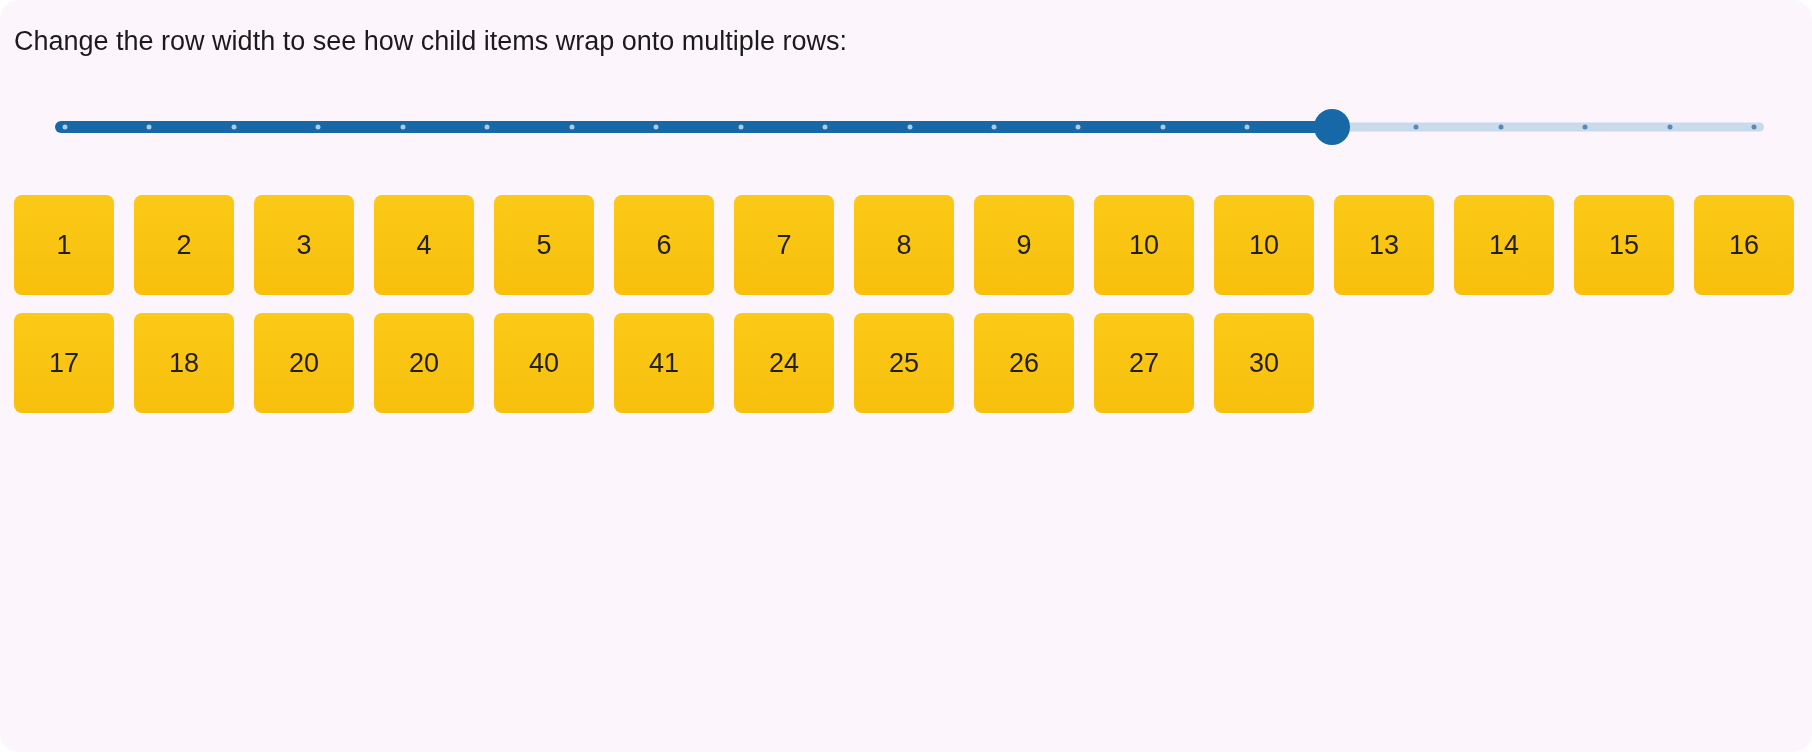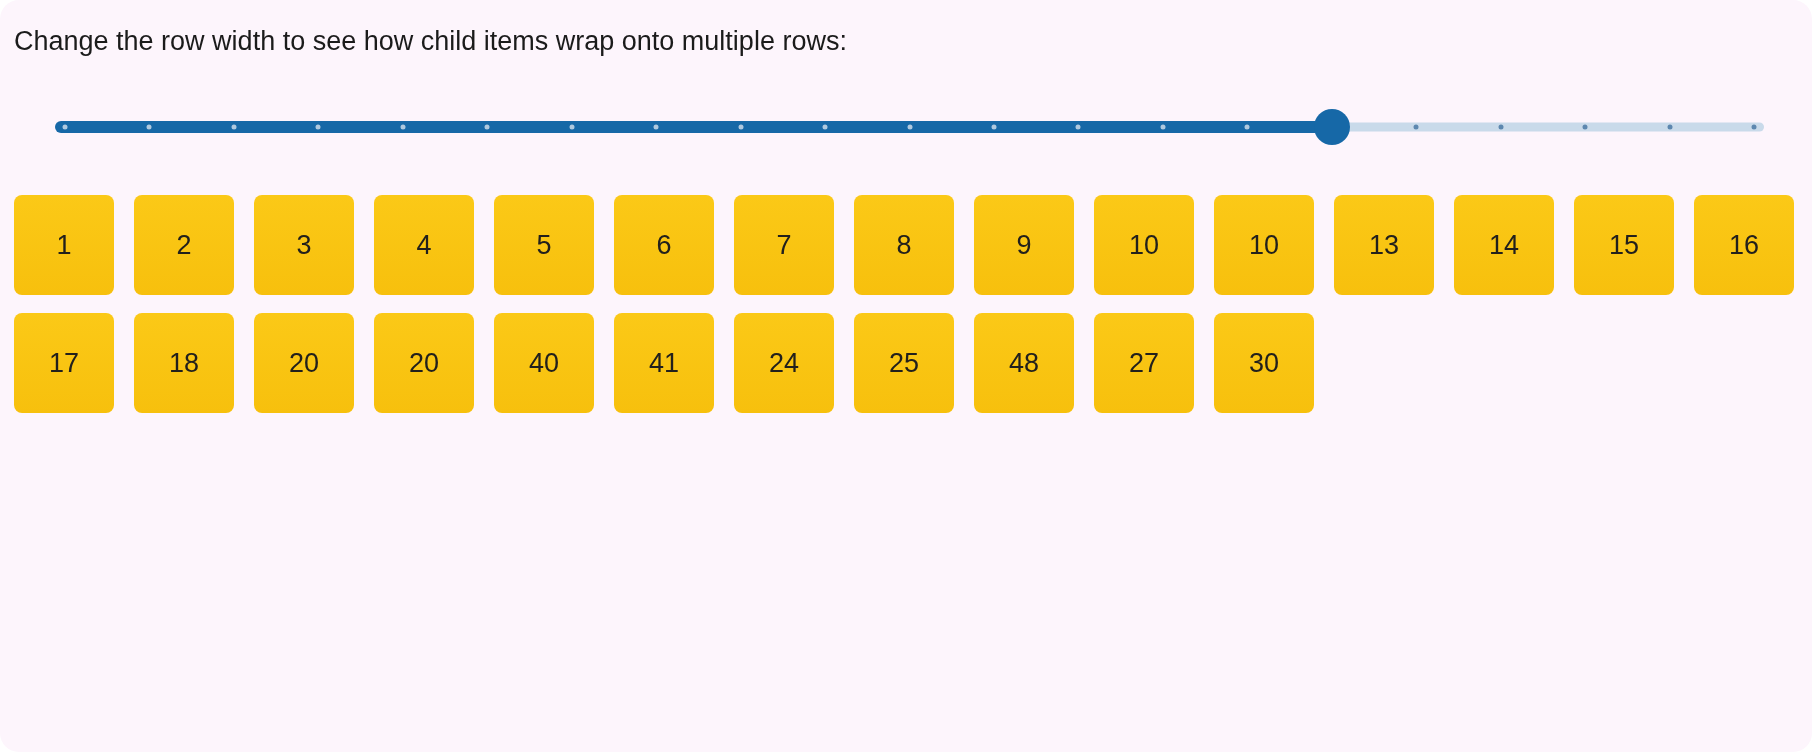--- a/index.html
+++ b/index.html
@@ -196,21 +196,21 @@
       <div class="grid-item">
         <span class="grid-item-label">41</span>
       </div>
       <div class="grid-item">
         <span class="grid-item-label">24</span>
       </div>
       <div class="grid-item">
         <span class="grid-item-label">25</span>
       </div>
       <div class="grid-item">
-        <span class="grid-item-label">48</span>
+        <span class="grid-item-label">26</span>
       </div>
       <div class="grid-item">
         <span class="grid-item-label">27</span>
       </div>
       <div class="grid-item">
         <span class="grid-item-label">30</span>
       </div>
     </div>
 
 </div>

